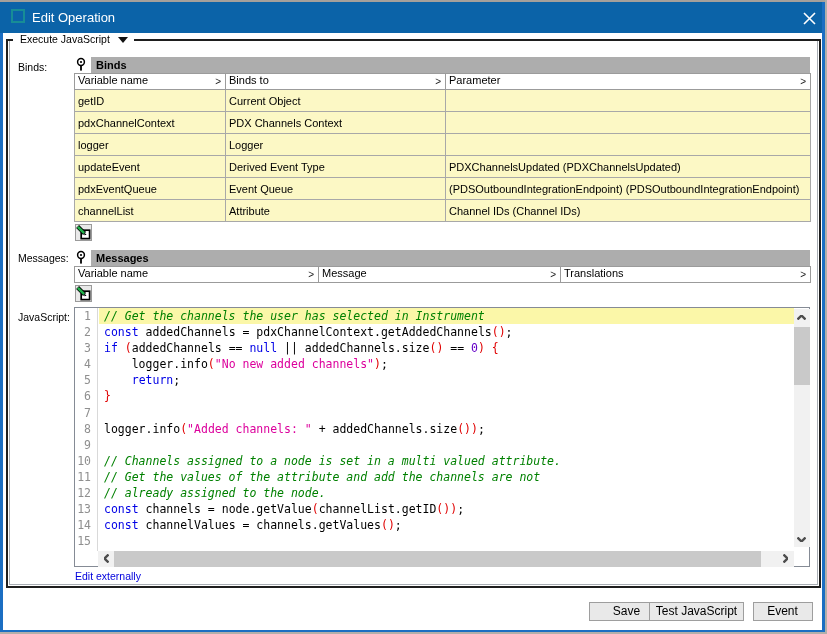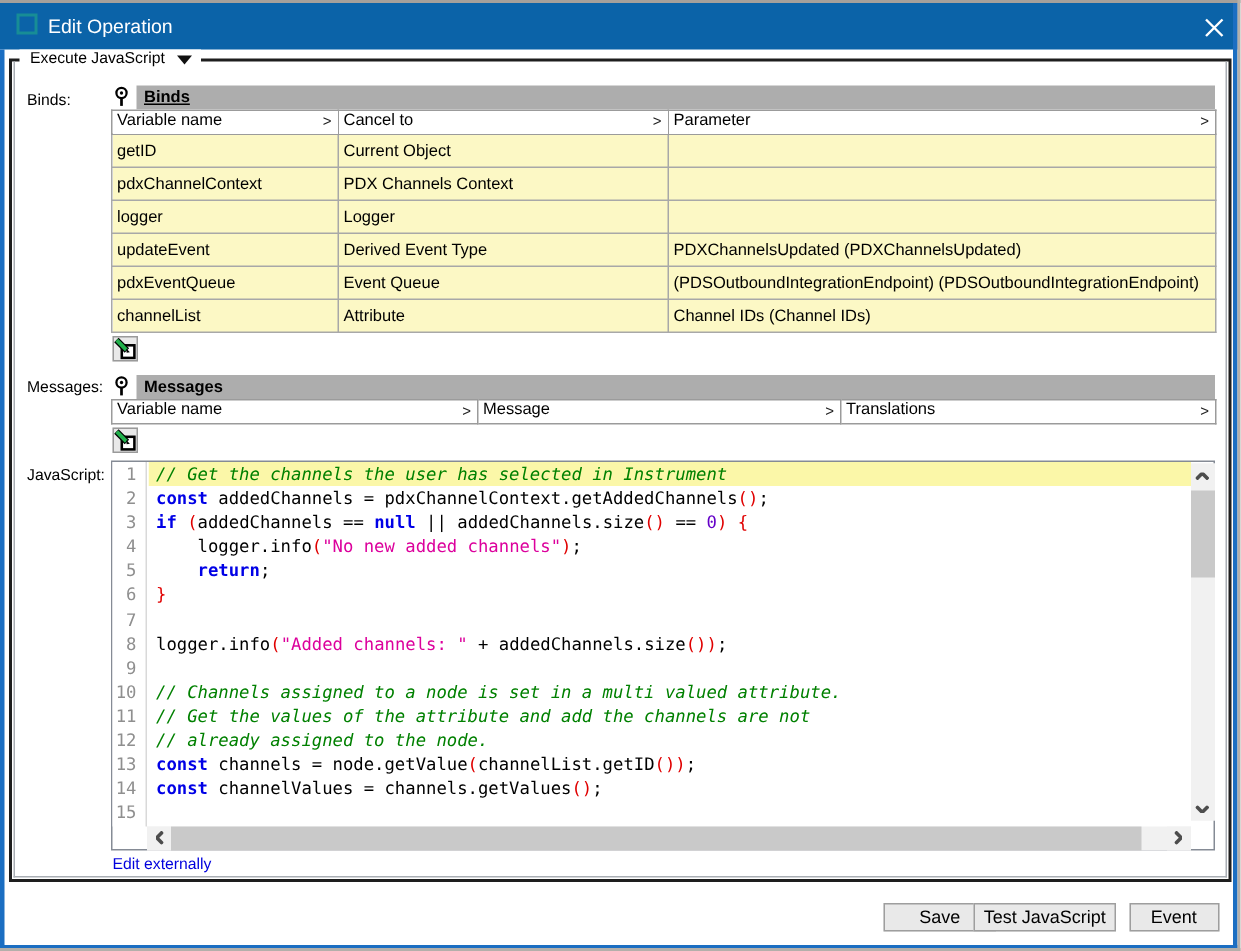--- a/index.html
+++ b/index.html
@@ -41,21 +41,21 @@
   .mini-btn { position:absolute; left:75px; width:17px; height:17px; background:#e9e9e9; border:1px solid #9a9a9a; padding:0; }
 
   
   .editor { position:absolute; left:74px; top:307px; width:736px; height:260px; border:1px solid #858b95; background:#ffffff; }
   .gutter { position:absolute; left:0; top:0; width:23px; height:243px; background:#ffffff; border-right:1px solid #d9d9d9; }
   .gutter .ln { display:block; height:16.1px; line-height:16.1px; text-align:right; padding-right:6px; color:#8f8f8f; font-family:"DejaVu Sans Mono", monospace; font-size:11.5px; }
   .code { position:absolute; left:24px; top:0; width:694.5px; height:243px; overflow:hidden; }
   .code .cl { display:block; height:16.1px; line-height:16.1px; font-family:"DejaVu Sans Mono", monospace; font-size:11.5px; color:#000; white-space:pre; padding-left:5px; }
   .code .cl.hl { background:#fbf7a8; }
   .tk-c { color:#008000; font-style:italic; }
-  .tk-k { color:#0000e6; font-weight:bold;margin-top:16px; }
+  .tk-k { color:#0000e6; font-weight:normal;margin-top:16px; }
   .tk-s { color:#dc009c; }
   .tk-p { color:#e00000; }
   .tk-n { color:#6400c8; }
 
   
   .vscroll { position:absolute; left:718.5px; top:1px; width:16px; height:238px; background:#f1f1f1; }
   .vscroll .arrow { position:absolute; left:0; width:16px; height:16px; display:flex; align-items:center; justify-content:center; background:#f1f1f1; }
   .vscroll .arrow.up { top:0; }
   .vscroll .arrow.down { bottom:0; }
   .vscroll .thumb { position:absolute; left:0; top:18px; width:16px; height:58px; background:#c9c9c9; }
@@ -98,33 +98,33 @@
     <span>Execute JavaScript</span>
     <span class="caret"></span>
   </div>
 
   <div class="side-label" style="top:61px;">Binds:</div>
   <svg class="pin" style="top:57px;" viewBox="0 0 12 16">
     <circle cx="6" cy="5" r="3.4" fill="#ffffff" stroke="#000000" stroke-width="1.5"></circle>
     <circle cx="6" cy="5" r="1.1" fill="#000000"></circle>
     <rect x="5.1" y="8.4" width="1.8" height="5.2" fill="#000000"></rect>
   </svg>
-  <div class="panel-bar" style="top:57px;text-decoration:underline;">
+  <div class="panel-bar" style="top:57px;">
     <span>Binds</span>
   </div>
   <table class="grid" style="top:73px;" id="binds-table">
     <colgroup>
         <col style="width:151px">
         <col style="width:220px">
         <col style="width:365px">
       </colgroup>
     <thead>
         <tr>
           <th><span class="sort">&gt;</span><span>Variable name</span></th>
-          <th><span class="sort">&gt;</span><span>Cancel to</span></th>
+          <th><span class="sort">&gt;</span><span>Binds to</span></th>
           <th><span class="sort">&gt;</span><span>Parameter</span></th>
         </tr>
       </thead>
     <tbody>
         <tr>
           <td>getID</td>
           <td>Current Object</td>
           <td></td>
         </tr>
         <tr>

